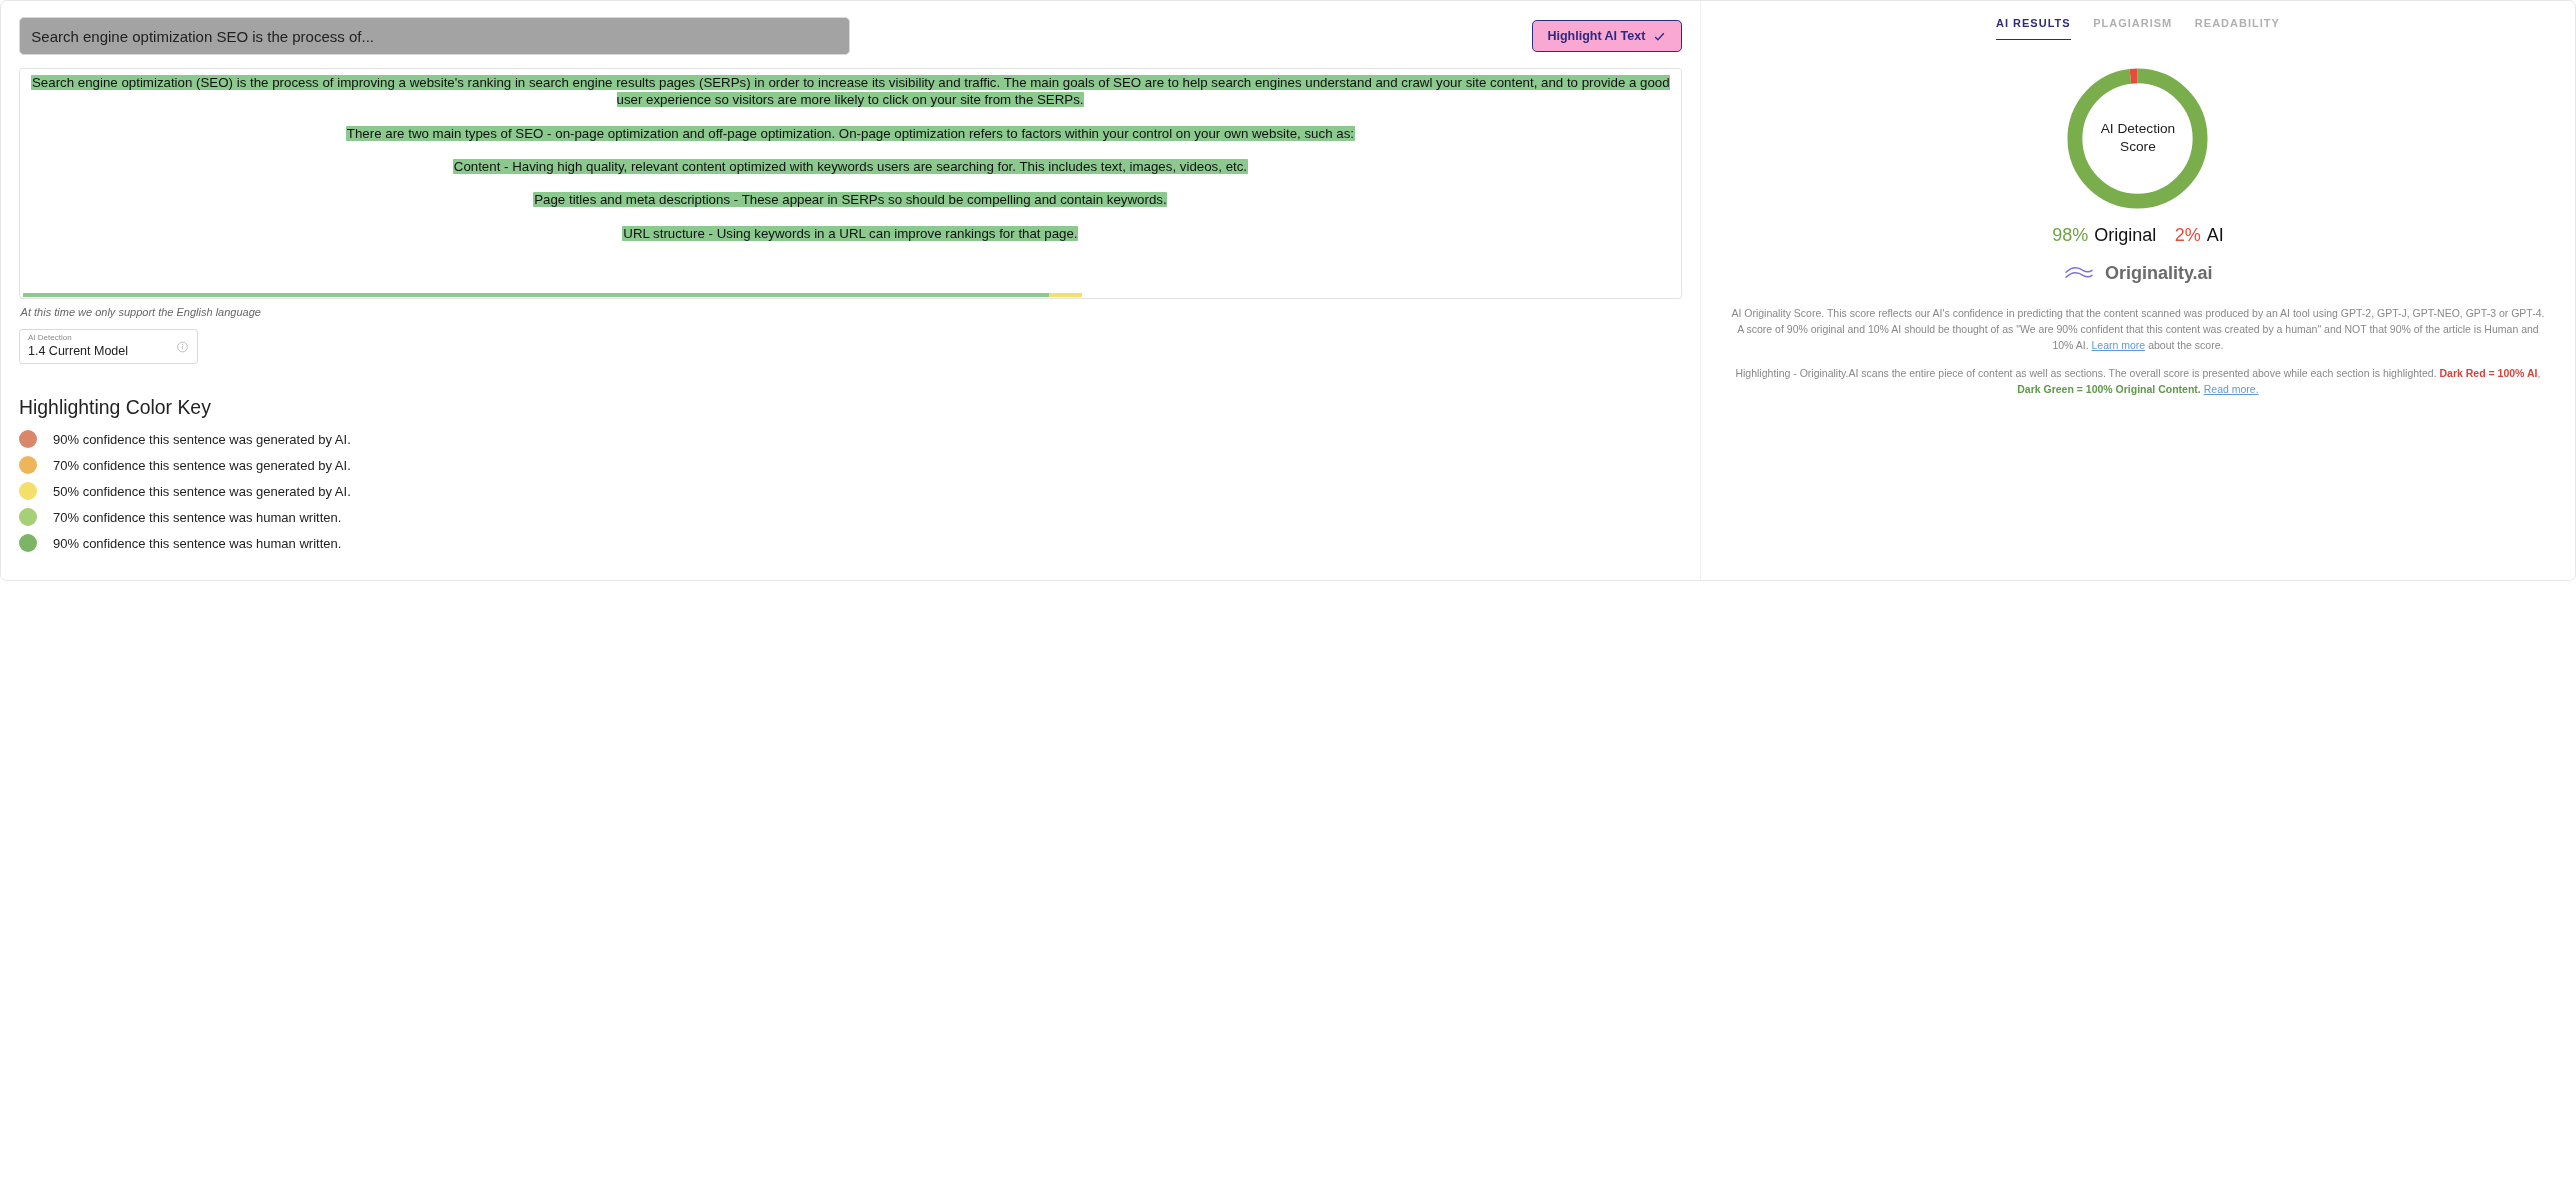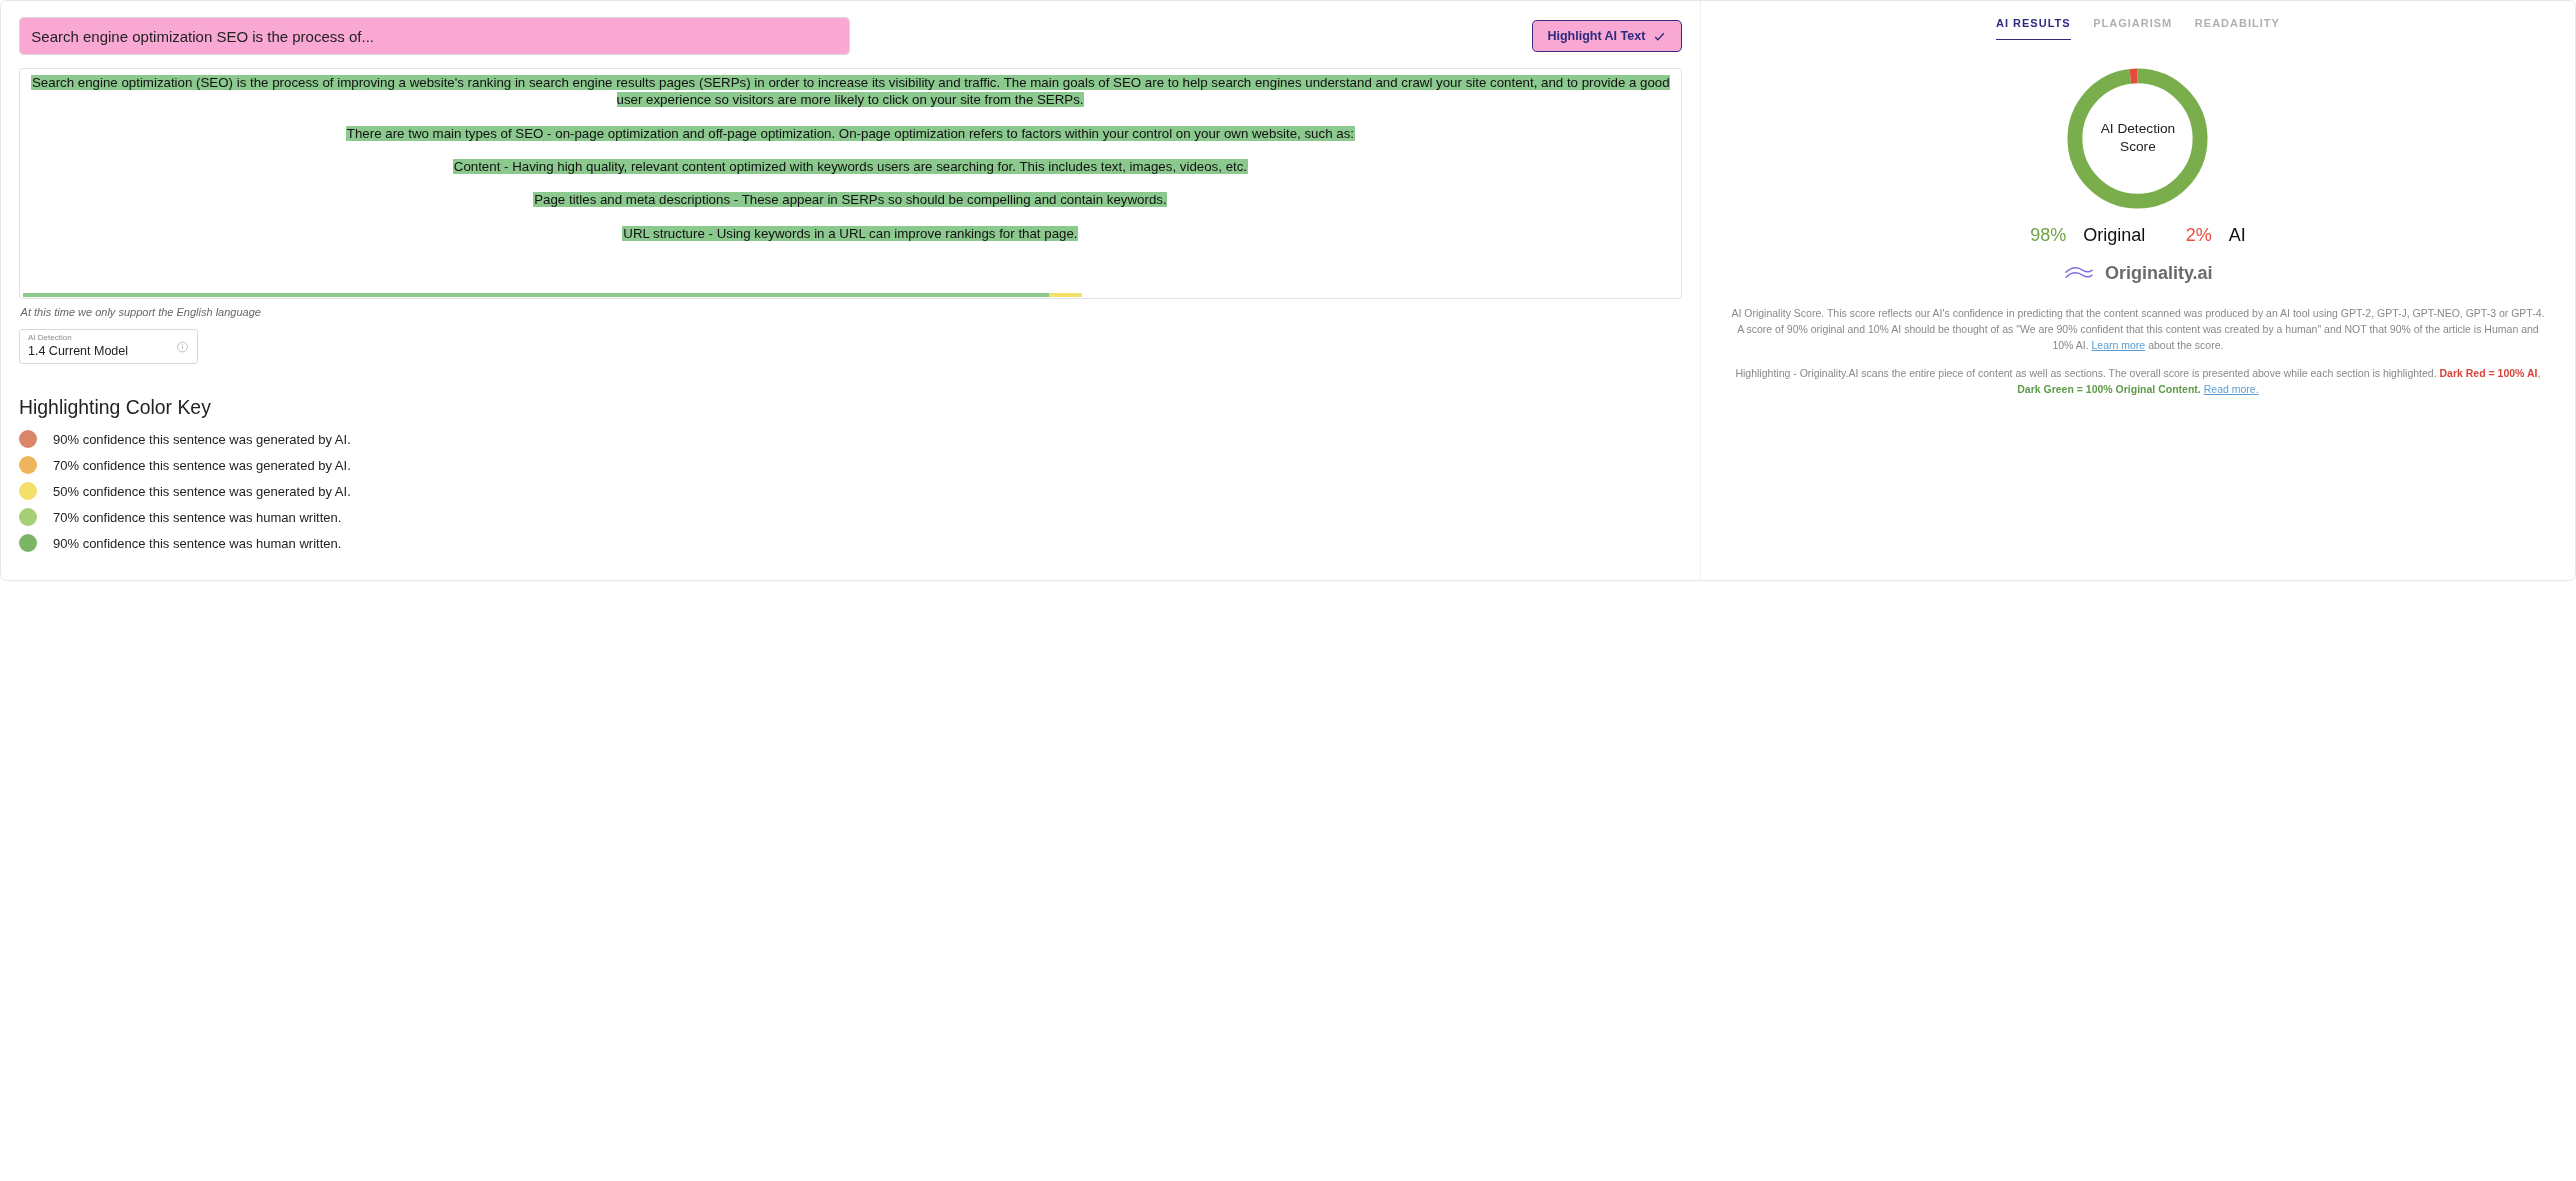--- a/index.html
+++ b/index.html
@@ -37,21 +37,21 @@
     gap: 11.3px;
     margin-bottom: 13px;
   }
   .title-input {
     width: 50%;
     border: 0.8px solid #d9d9d9;
     border-radius: 4.8px;
     padding: 9.7px 11.3px;
     font-size: 15px;
     color: #222;
-    background: #f9a8d4;
+    background: #a3a3a3;
   }
   .spacer { flex: 1; }
   .highlight-btn {
     border: 1.2px solid #2e2a7e;
     background: #f9a8d4;
     color: #2e2a7e;
     border-radius: 4.8px;
     padding: 8px 14.5px;
     font-size: 12.5px;
     font-weight: 600;
@@ -135,21 +135,21 @@
   .tab.active { color: #2e2a7e; border-bottom: 1.6px solid #2e2a7e; }
   .donut-wrap {
     position: relative; width: 149px; height: 149px; margin-bottom: 8px;
   }
   .donut-wrap svg { width: 149px; height: 149px; transform: rotate(-90deg); }
   .donut-label {
     position: absolute; inset: 0; display: flex; align-items: center; justify-content: center;
     text-align: center; font-size: 13.7px; line-height: 1.3; font-weight: 500; color: #222;
   }
   .score-line {
-    font-size: 18px; margin: 4.8px 0 16px 0; display: flex; gap: 17px; align-items: baseline;
+    font-size: 18px; margin: 4.8px 0 16px 0; display: flex; gap: 6px; align-items: baseline;
   }
   .pct-green { color: #6ea344; font-weight: 500; }
   .pct-red { color: #e84b3c; font-weight: 500; }
   .brand {
     display: flex; align-items: center; gap: 9.7px; margin-bottom: 21px;
   }
   .brand-name { font-size: 18px; font-weight: 700; color: #6b6b6b; }
   .brand svg { width: 32px; height: 22.6px; }
   .desc {
     font-size: 10.5px; line-height: 1.5; color: #888; text-align: center;

